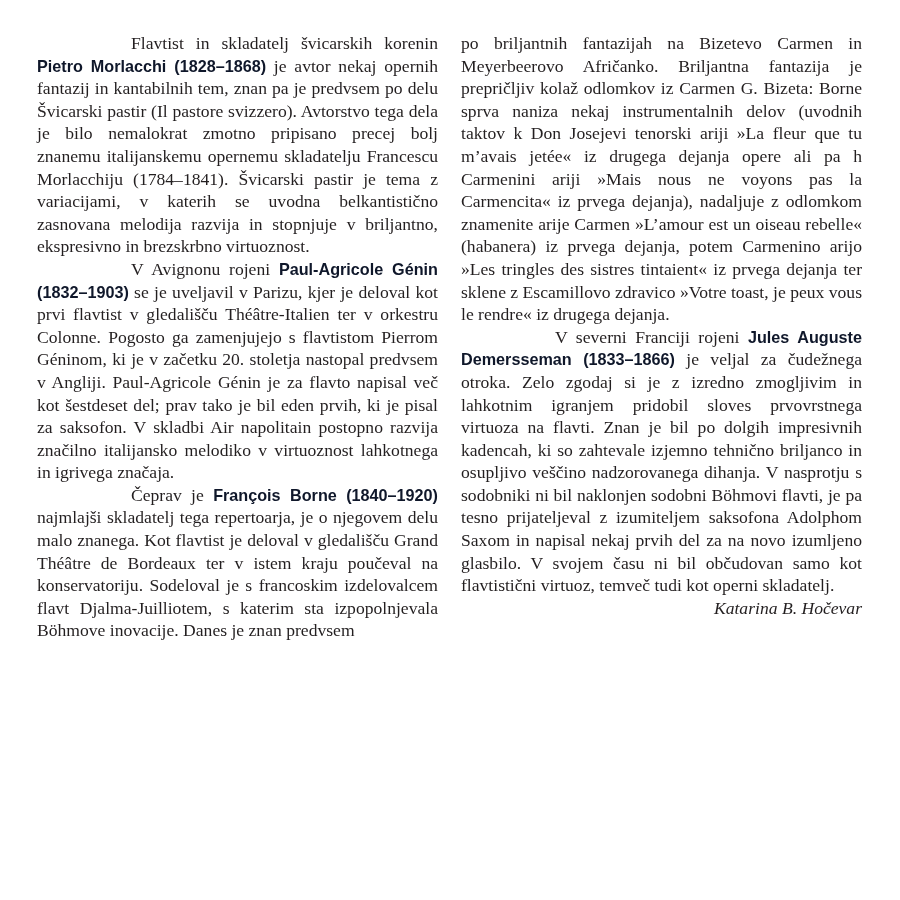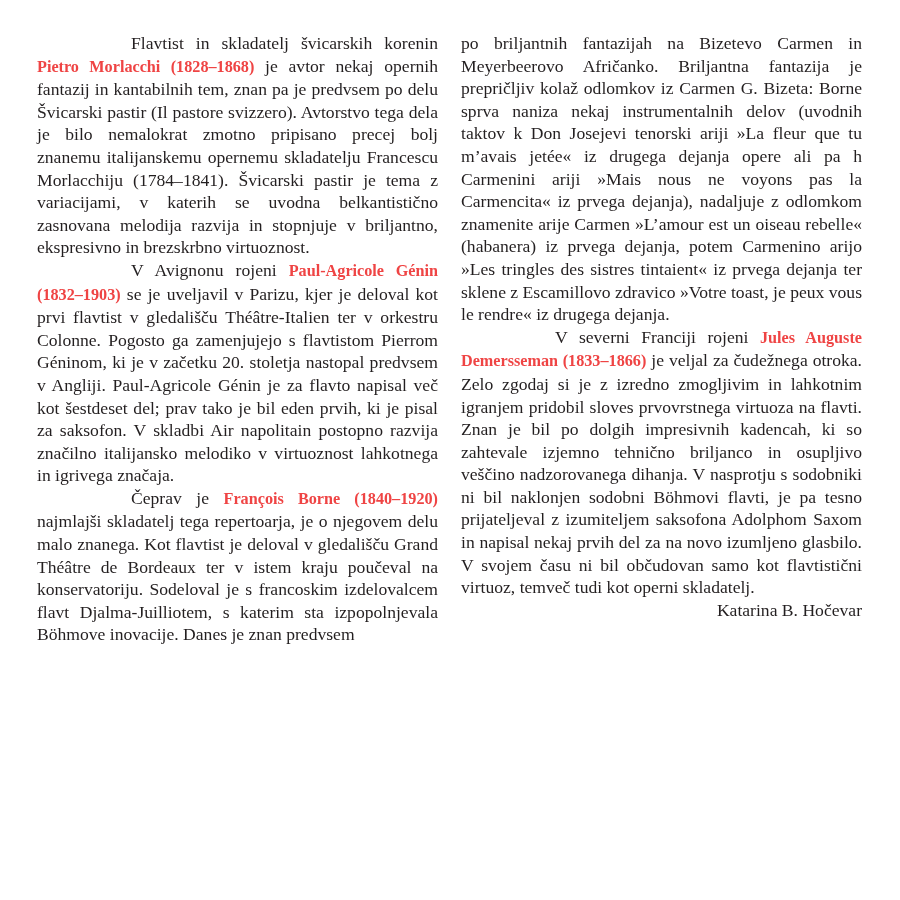--- a/index.html
+++ b/index.html
@@ -12,23 +12,23 @@
   .col {
     position: absolute; top: 32px; width: 401px;
     font-family: "Liberation Serif", "DejaVu Serif", serif;
     font-size: 17.6px; line-height: 22.6px;
     text-align: justify; hyphens: none;
   }
   .col-left { left: 37px; }
   .col-right { left: 461px; }
   .col p { margin: 0; }
   .col p.indent { text-indent: 94px; }
-  .hl { color: #ef4444; font-weight: bold; font-family: Liberation Serif, serif; font-size: 16.2px; }
+  .hl { color: #0f172a; font-weight: bold; font-family: Liberation Sans, sans-serif; font-size: 16.2px; }
   .it { }
-  .sig { text-align: right; margin-top: 2px; }
+  .sig { text-align: right; margin-top: 2px; font-style: italic; }
 </style>
 </head>
 <body>
 
 <div class="page">
 
   <div class="col col-left">
     <p class="indent"><span>Flavtist in skladatelj švicarskih korenin </span><span class="hl">Pietro Morlacchi (1828–1868)</span><span> je avtor nekaj opernih fantazij in kantabilnih tem, znan pa je predvsem po delu </span><span class="it">Švicarski pastir</span><span> (</span><span class="it">Il pastore svizzero</span><span>). Avtorstvo tega dela je bilo nemalokrat zmotno pripisano precej bolj znanemu italijanskemu opernemu skladatelju Francescu Morlacchiju (1784–1841). </span><span class="it">Švicarski pastir</span><span> je tema z variacijami, v katerih se uvodna belkantistično zasnovana melodija razvija in stopnjuje v briljantno, ekspresivno in brezskrbno virtuoznost.</span></p>
 
     <p class="indent"><span>V Avignonu rojeni </span><span class="hl">Paul-Agricole Génin (1832–1903)</span><span> se je uveljavil v Parizu, kjer je deloval kot prvi flavtist v gledališču Théâtre-Italien ter v orkestru Colonne. Pogosto ga zamenjujejo s flavtistom Pierrom Géninom, ki je v začetku 20. stoletja nastopal predvsem v Angliji. Paul-Agricole Génin je za flavto napisal več kot šestdeset del; prav tako je bil eden prvih, ki je pisal za saksofon. V skladbi </span><span class="it">Air napolitain</span><span> postopno razvija značilno italijansko melodiko v virtuoznost lahkotnega in igrivega značaja.</span></p>

